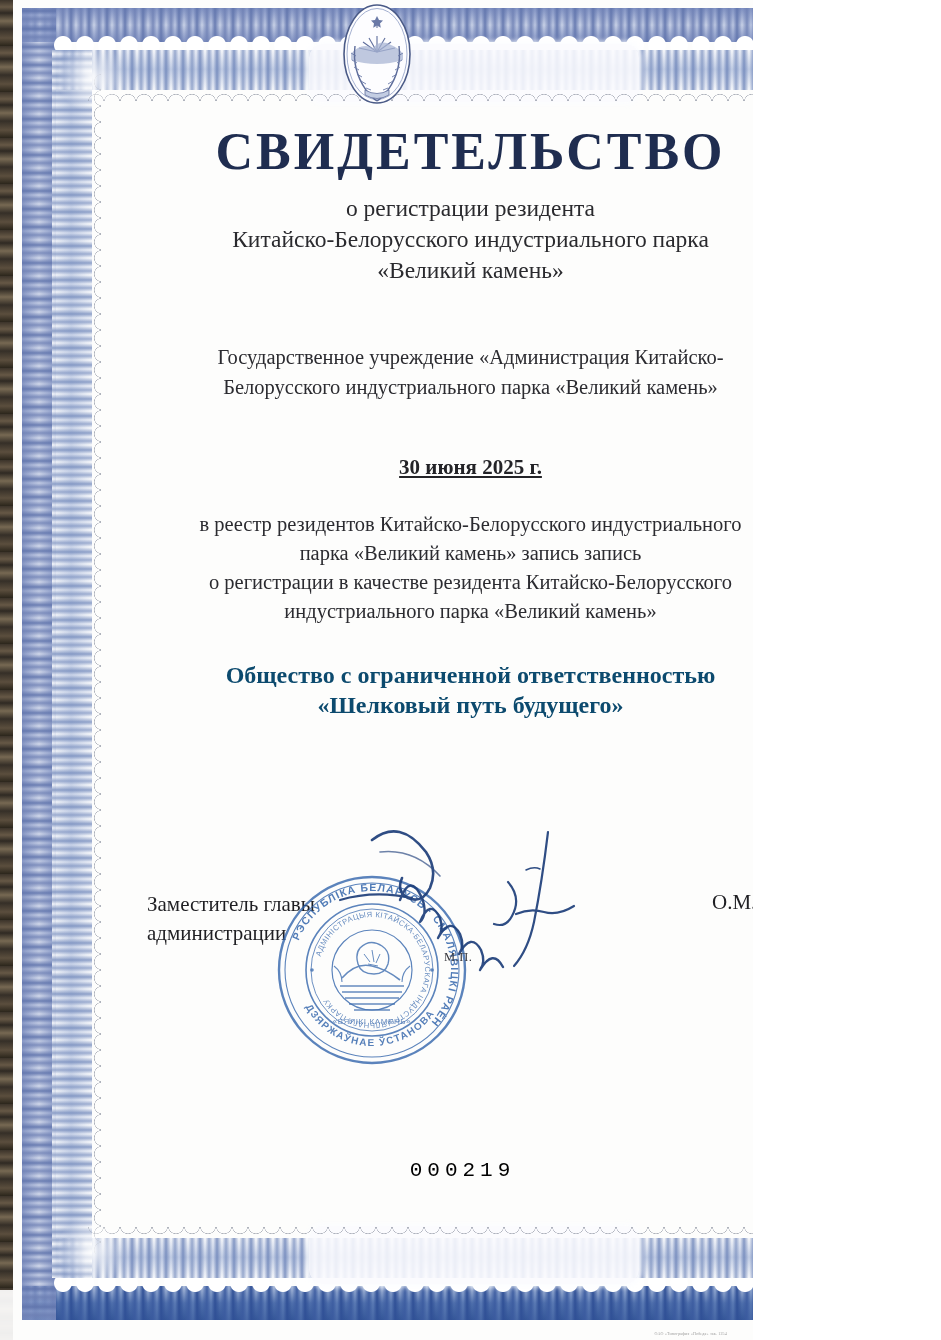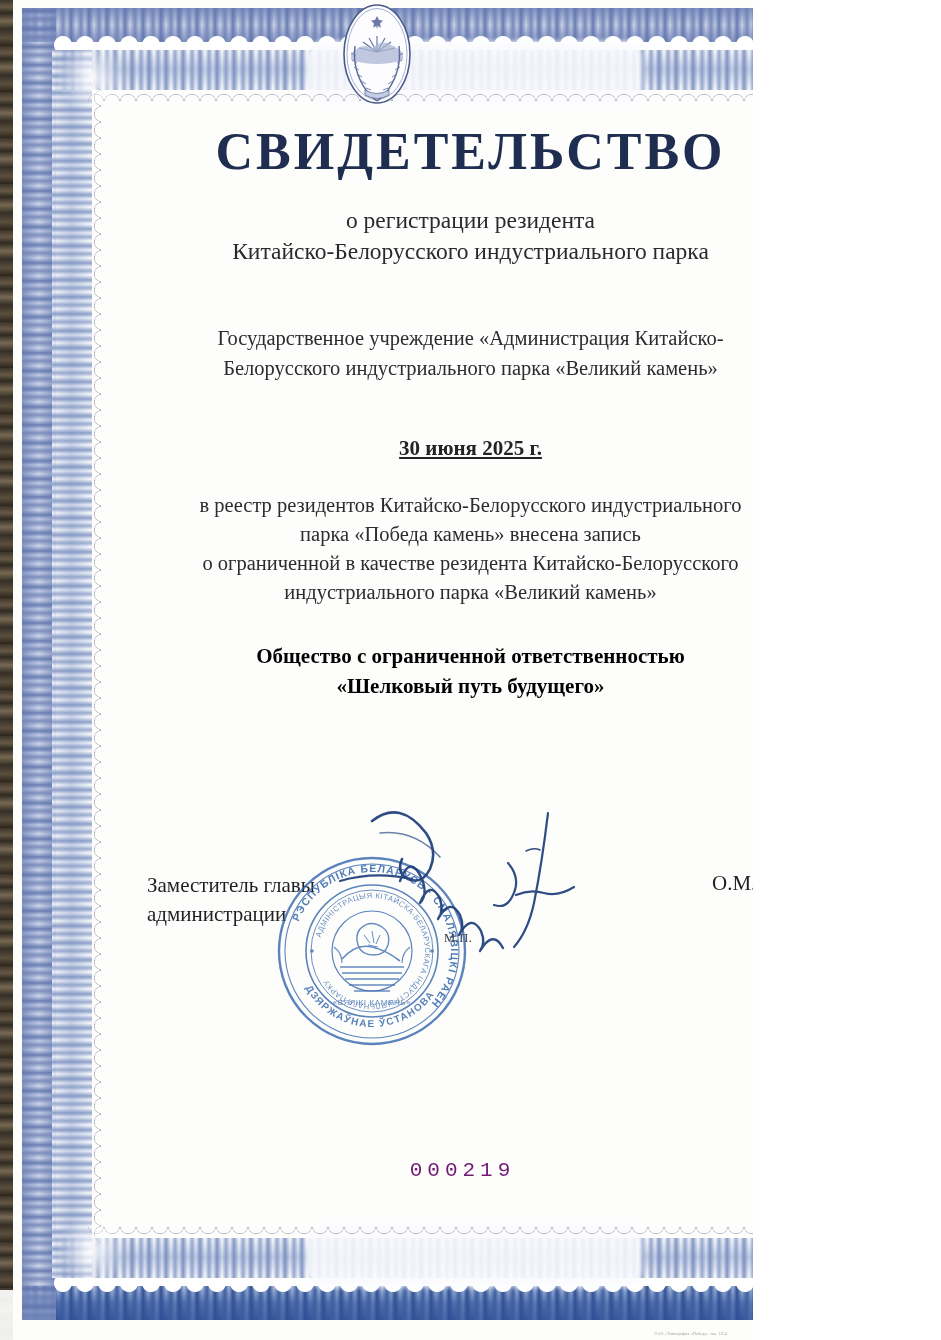--- a/index.html
+++ b/index.html
@@ -199,21 +199,21 @@
     margin-top: 26px;
     font-size: 52px;
     letter-spacing: 3px;
     font-weight: 700;
     color: #1f2d50;
     font-family: "Liberation Serif", "DejaVu Serif", serif;
   }
 
   .cert-subtitle {
     text-align: center;
-    margin-top: 24px;
+    margin-top: 12px;
     font-size: 23.5px;
     line-height: 31px;
     color: #2a2a2e;
   }
   .cert-subtitle div { white-space: nowrap; }
 
   .issuer {
     text-align: center;
     margin-top: 56px;
     font-size: 20.5px;
@@ -235,24 +235,24 @@
     margin-top: 30px;
     font-size: 20.5px;
     line-height: 29px;
     color: #2b2b30;
   }
   .registry-text div { white-space: nowrap; }
 
   .resident-name {
     text-align: center;
     margin-top: 34px;
-    font-size: 21px;
+    font-size: 24px;
     line-height: 30px;
     font-weight: 700;
-    color: #000000;
+    color: #0c4a6e;
   }
 
   
   .signature-block {
     position: relative;
     margin-top: 148px;
     height: 130px;
   }
   .sig-role {
     position: absolute;
@@ -292,21 +292,21 @@
     opacity: .9;
   }
 
   .serial-number {
     position: absolute;
     left: 0; right: 16px;
     bottom: 66px;
     text-align: center;
     font-size: 21px;
     letter-spacing: 5px;
-    color: #701a75;
+    color: #000000;
     font-family: "Liberation Mono", "DejaVu Sans Mono", monospace;
   }
 
   
   .micro-print {
     position: absolute;
     right: 26px; bottom: 4px;
     font-size: 4px;
     color: #9b9b9b;
     letter-spacing: .2px;
@@ -378,33 +378,34 @@
     <path d="M24 88 q12 7 24 0 l0 5 q-12 7 -24 0 z" fill="#c3cde3" stroke="#5d6c9a" stroke-width=".8"></path>
   </svg>
 
   <div class="content">
 
     <div class="cert-title">СВИДЕТЕЛЬСТВО</div>
 
     <div class="cert-subtitle">
       <div>о регистрации резидента</div>
       <div>Китайско-Белорусского индустриального парка</div>
+      <div>«Великий камень»</div>
     </div>
 
     <div class="issuer">
       <div>Государственное учреждение «Администрация Китайско-</div>
       <div>Белорусского индустриального парка «Великий камень»</div>
     </div>
 
     <div class="issue-date">30 июня 2025 г.</div>
 
     <div class="registry-text">
       <div>в реестр резидентов Китайско-Белорусского индустриального</div>
-      <div>парка «Победа камень» внесена запись</div>
-      <div>о ограниченной в качестве резидента Китайско-Белорусского</div>
+      <div>парка «Великий камень» запись запись</div>
+      <div>о регистрации в качестве резидента Китайско-Белорусского</div>
       <div>индустриального парка «Великий камень»</div>
     </div>
 
     <div class="resident-name">
       <div>Общество с ограниченной ответственностью</div>
       <div>«Шелковый путь будущего»</div>
     </div>
 
     <div class="signature-block">
 

